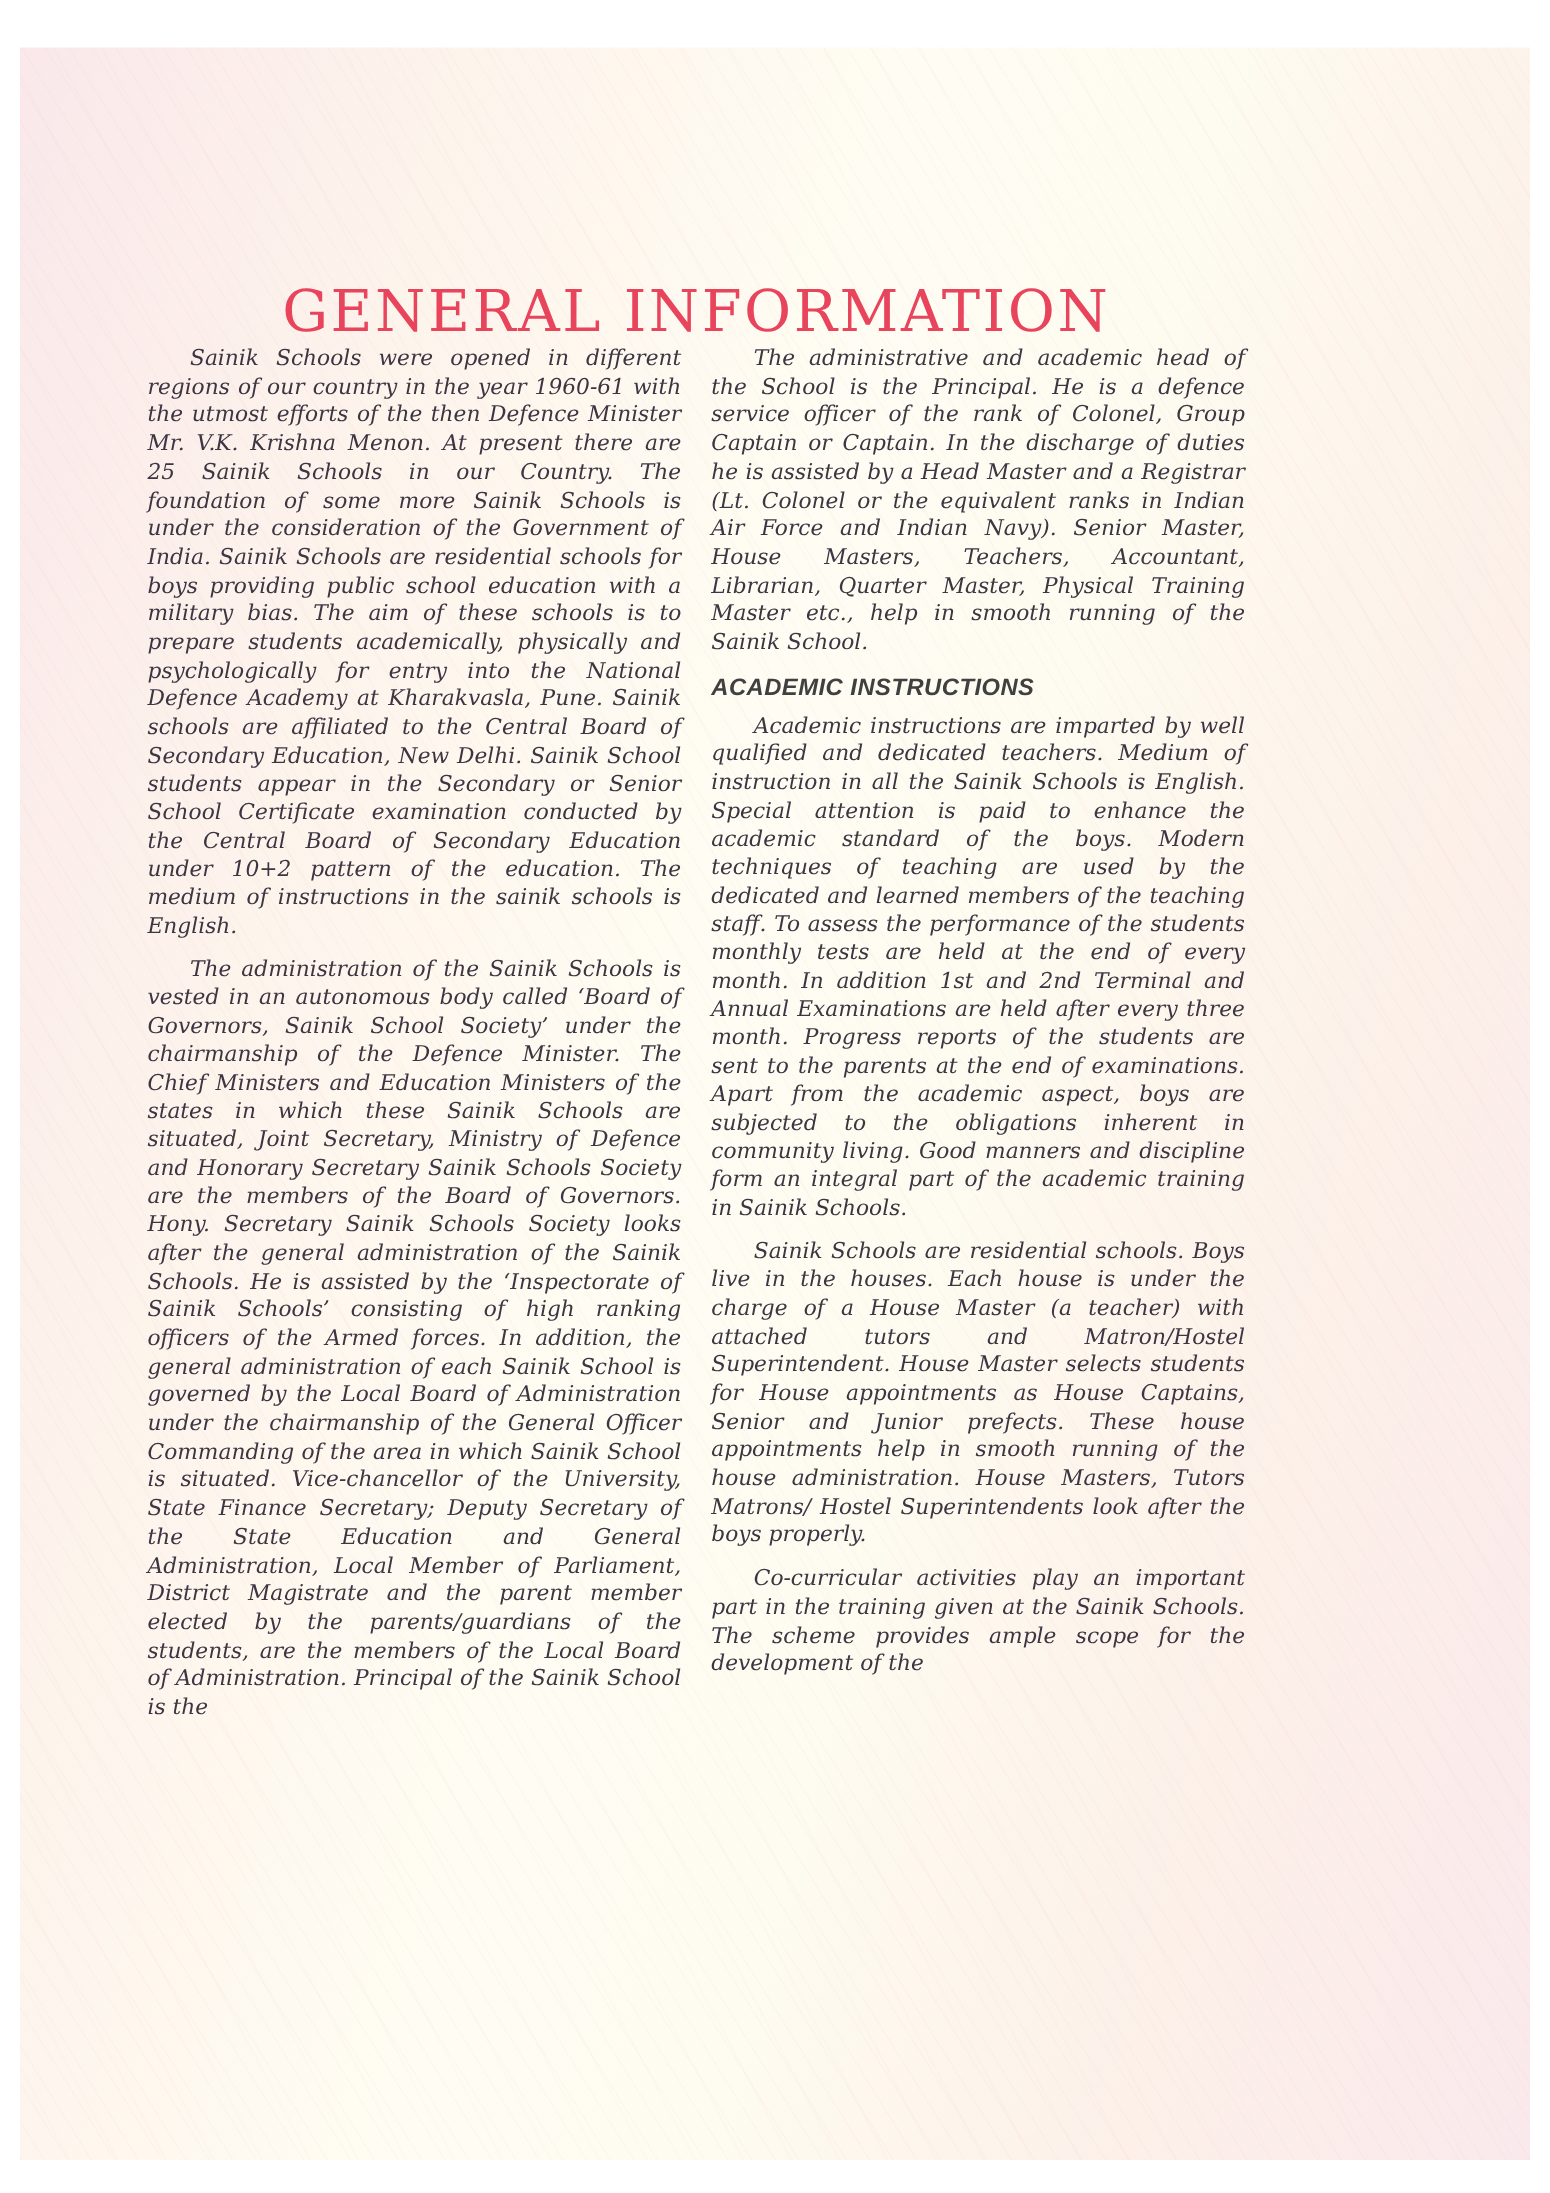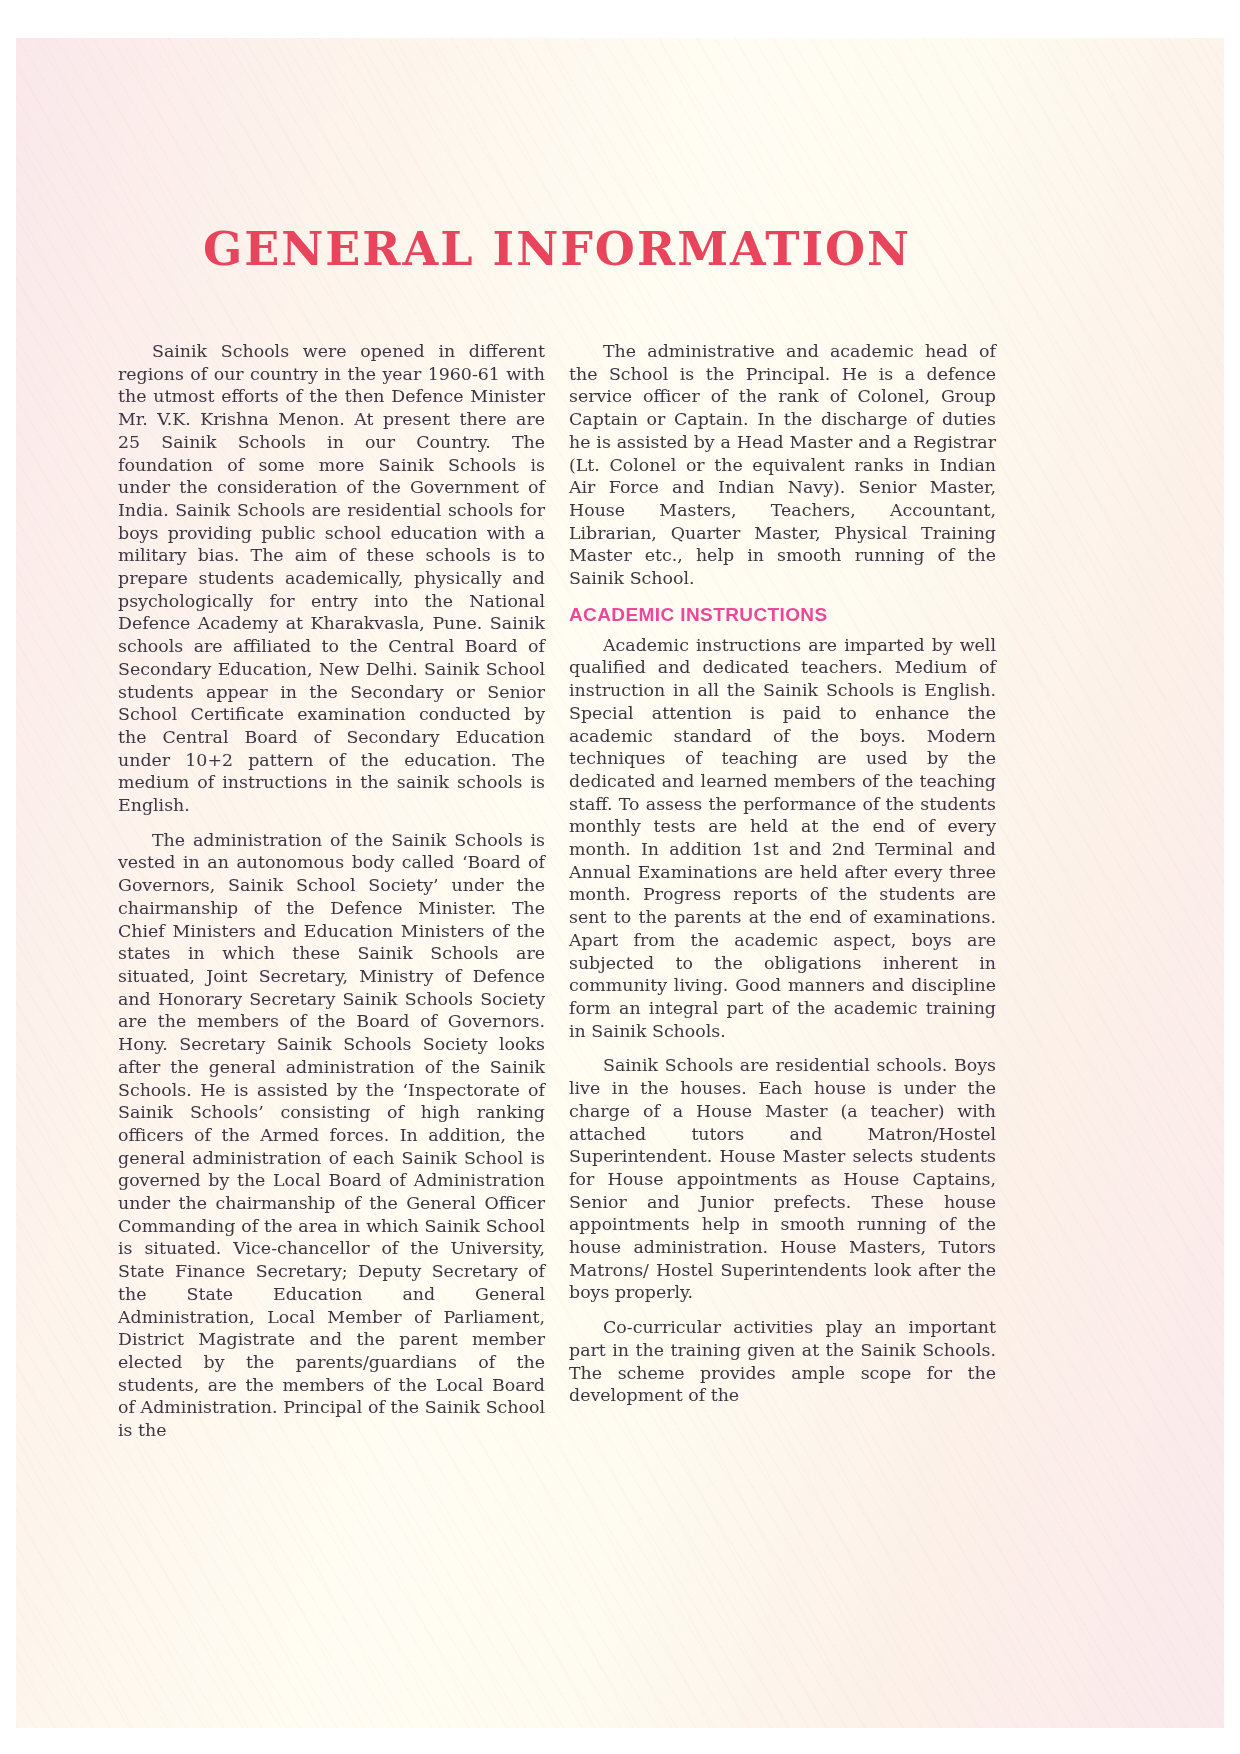--- a/index.html
+++ b/index.html
@@ -47,29 +47,29 @@
   .content {
     position: absolute;
     left: 118px;
     top: 0;
     width: 878px;
   }
   .page-title {
     margin-top: 222px;
     text-align: center;
     font-family: "DejaVu Serif", serif;
-    font-weight: bold;
+    font-weight: normal;
     font-size: 46px;
     letter-spacing: 2px;
     color: #e8455c;
   }
   .columns {
     display: flex;
     gap: 24px;
-    margin-top: 64px;
+    font-style: italic;
   }
   .col {
     width: 427px;
   }
   p.body-par {
     margin: 0 0 12px 0;
     font-size: 17.4px;
     line-height: 1.305;
     text-align: justify;
     color: #3c3542;
@@ -77,21 +77,21 @@
   }
   p.body-par.no-indent {
     text-indent: 0;
   }
   h2.section-heading {
     margin: 14px 0 8px 0;
     font-family: "Liberation Sans", sans-serif;
     font-weight: bold;
     font-size: 19px;
     letter-spacing: 0.4px;
-    color: #ec4899;
+    color: #404040;
   }
 </style>
 </head>
 <body>
 
 <div class="sheet-bg"></div>
 
 <div class="content">
 
   <div class="page-title">GENERAL INFORMATION</div>

